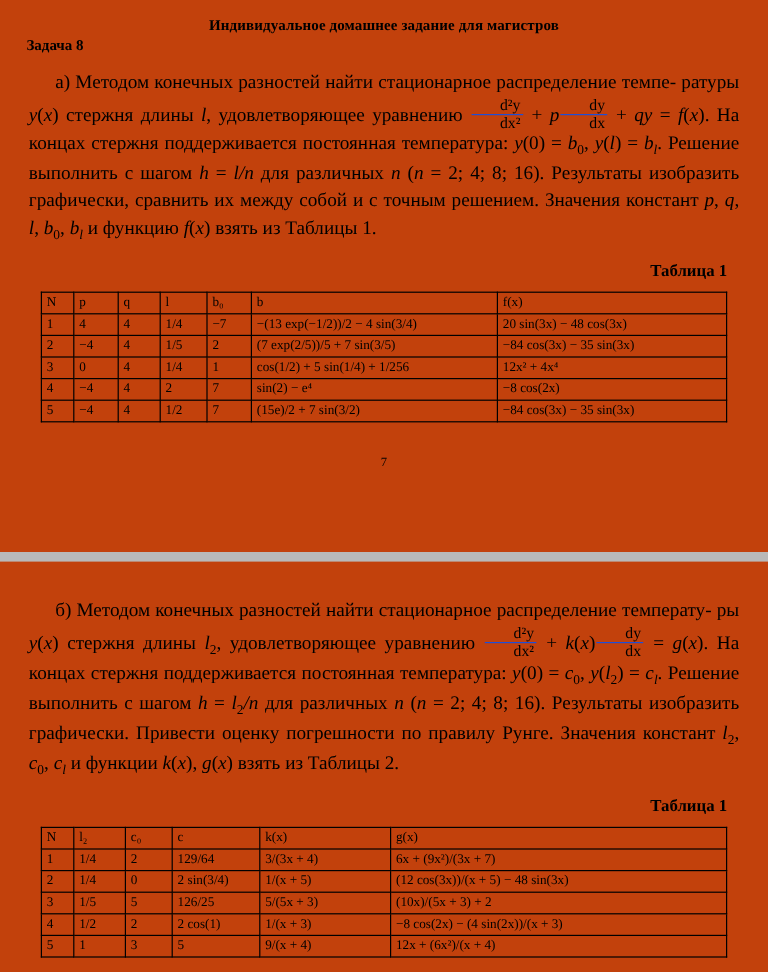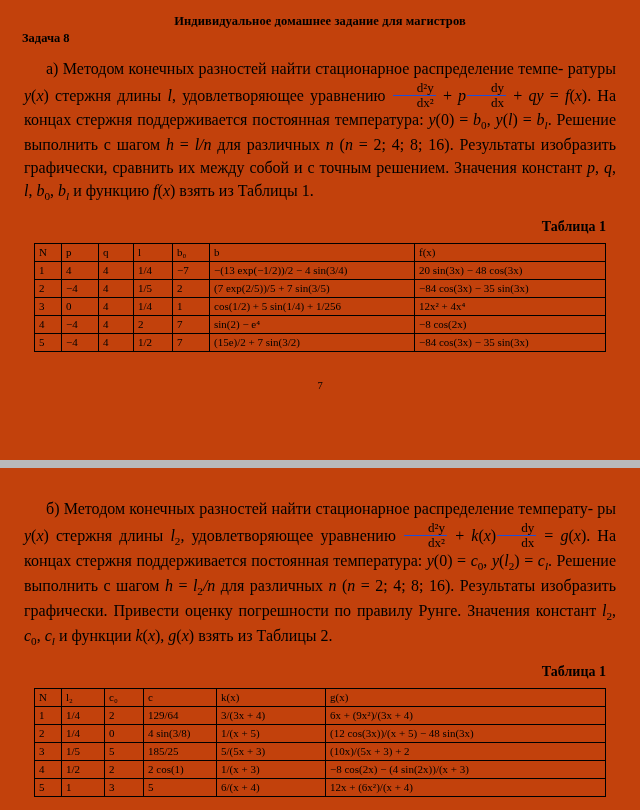--- a/index.html
+++ b/index.html
@@ -213,49 +213,49 @@
         <th class="c2-g">g(x)</th>
       </tr>
     </thead>
     <tbody>
       <tr>
         <td>1</td>
         <td>1/4</td>
         <td>2</td>
         <td>129/64</td>
         <td>3/(3x + 4)</td>
-        <td>6x + (9x²)/(3x + 4)</td>
+        <td>6x + (9x²)/(3x + 7)</td>
       </tr>
       <tr>
         <td>2</td>
         <td>1/4</td>
         <td>0</td>
-        <td>4 sin(3/8)</td>
+        <td>2 sin(3/4)</td>
         <td>1/(x + 5)</td>
         <td>(12 cos(3x))/(x + 5) − 48 sin(3x)</td>
       </tr>
       <tr>
         <td>3</td>
         <td>1/5</td>
         <td>5</td>
-        <td>185/25</td>
+        <td>126/25</td>
         <td>5/(5x + 3)</td>
         <td>(10x)/(5x + 3) + 2</td>
       </tr>
       <tr>
         <td>4</td>
         <td>1/2</td>
         <td>2</td>
         <td>2 cos(1)</td>
         <td>1/(x + 3)</td>
         <td>−8 cos(2x) − (4 sin(2x))/(x + 3)</td>
       </tr>
       <tr>
         <td>5</td>
         <td>1</td>
         <td>3</td>
         <td>5</td>
-        <td>6/(x + 4)</td>
+        <td>9/(x + 4)</td>
         <td>12x + (6x²)/(x + 4)</td>
       </tr>
     </tbody>
   </table>
 </div>
 
 </body></html>

